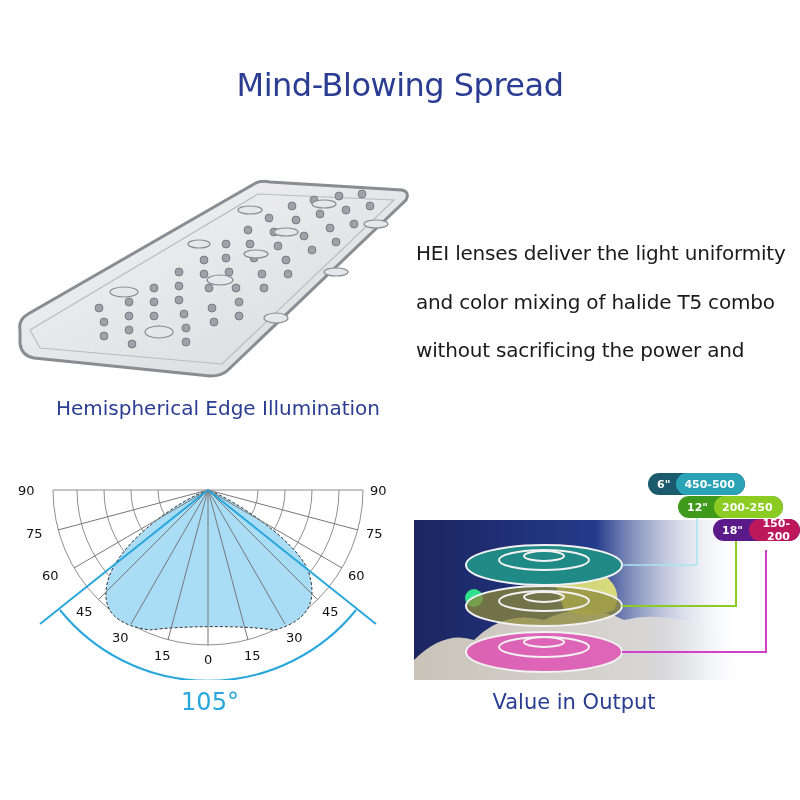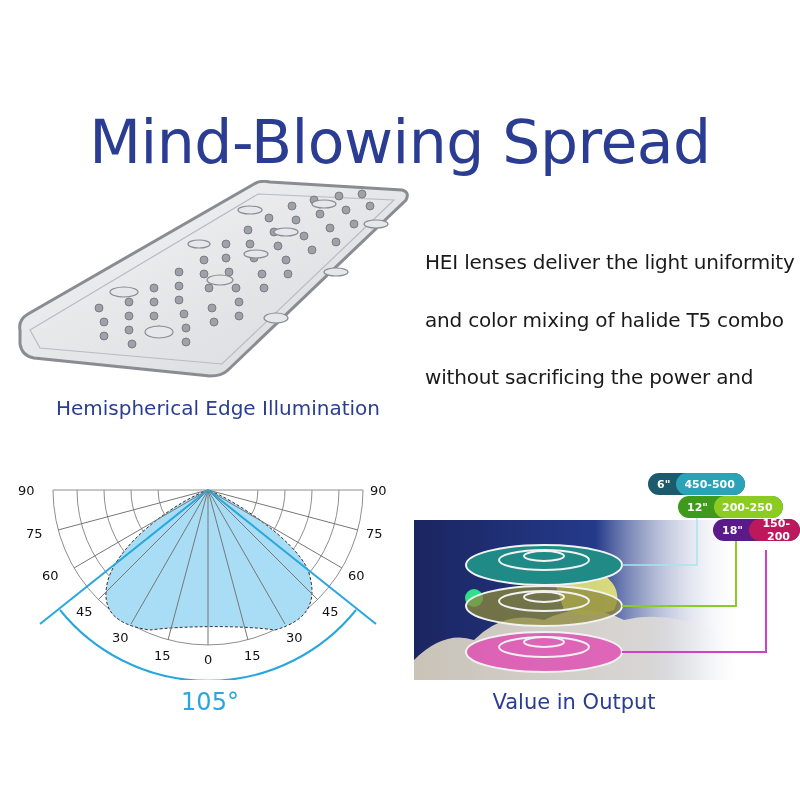--- a/index.html
+++ b/index.html
@@ -1,21 +1,21 @@
 <!DOCTYPE html>
 <html><head>
 <meta charset="utf-8">
 <style>
   html, body { margin:0; padding:0; background:#ffffff; }
   body { width:800px; height:800px; position:relative; overflow:hidden; font-family:"DejaVu Sans", sans-serif; }
-  .title { position:absolute; left:0; top:66px; width:800px; text-align:center; font-size:60px; color:#2b3d92; letter-spacing:-0.5px;margin-top:41px; }
+  .title { position:absolute; left:0; top:66px; width:800px; text-align:center; font-size:32px; color:#2b3d92; letter-spacing:-0.5px; }
   .panel-img { position:absolute; left:14px; top:180px; width:400px; height:200px; }
   .caption-left { position:absolute; left:20px; top:396px; width:360px; text-align:right; font-size:20px; color:#2b3d92; white-space:nowrap; }
   .desc { position:absolute; left:413px; top:228px; width:380px; font-size:20px; color:#1a1a1a; line-height:45.5px; }
-  .desc p { margin:12px; white-space:nowrap; letter-spacing:-0.2px; }
+  .desc p { margin:3px; white-space:nowrap; letter-spacing:-0.2px; }
   .polar { position:absolute; left:0; top:470px; width:410px; height:210px; }
   .angle-label { position:absolute; left:160px; top:688px; width:100px; text-align:center; font-size:24px; color:#29a7dc; }
   .aquarium-svg { position:absolute; left:414px; top:470px; width:386px; height:220px; }
   .caption-right { position:absolute; left:414px; top:690px; width:320px; text-align:center; font-size:21px; color:#2b3d92; }
   .badge { position:absolute; height:22px; border-radius:11px; display:flex; align-items:center; font-size:11px; font-weight:bold; color:#fff; overflow:hidden; }
   .badge .dist { padding:0 6px 0 9px; height:100%; display:flex; align-items:center; }
   .badge .val { padding:0 10px 0 8px; height:100%; display:flex; align-items:center; border-radius:11px; }
 </style>
 </head>
 <body>

